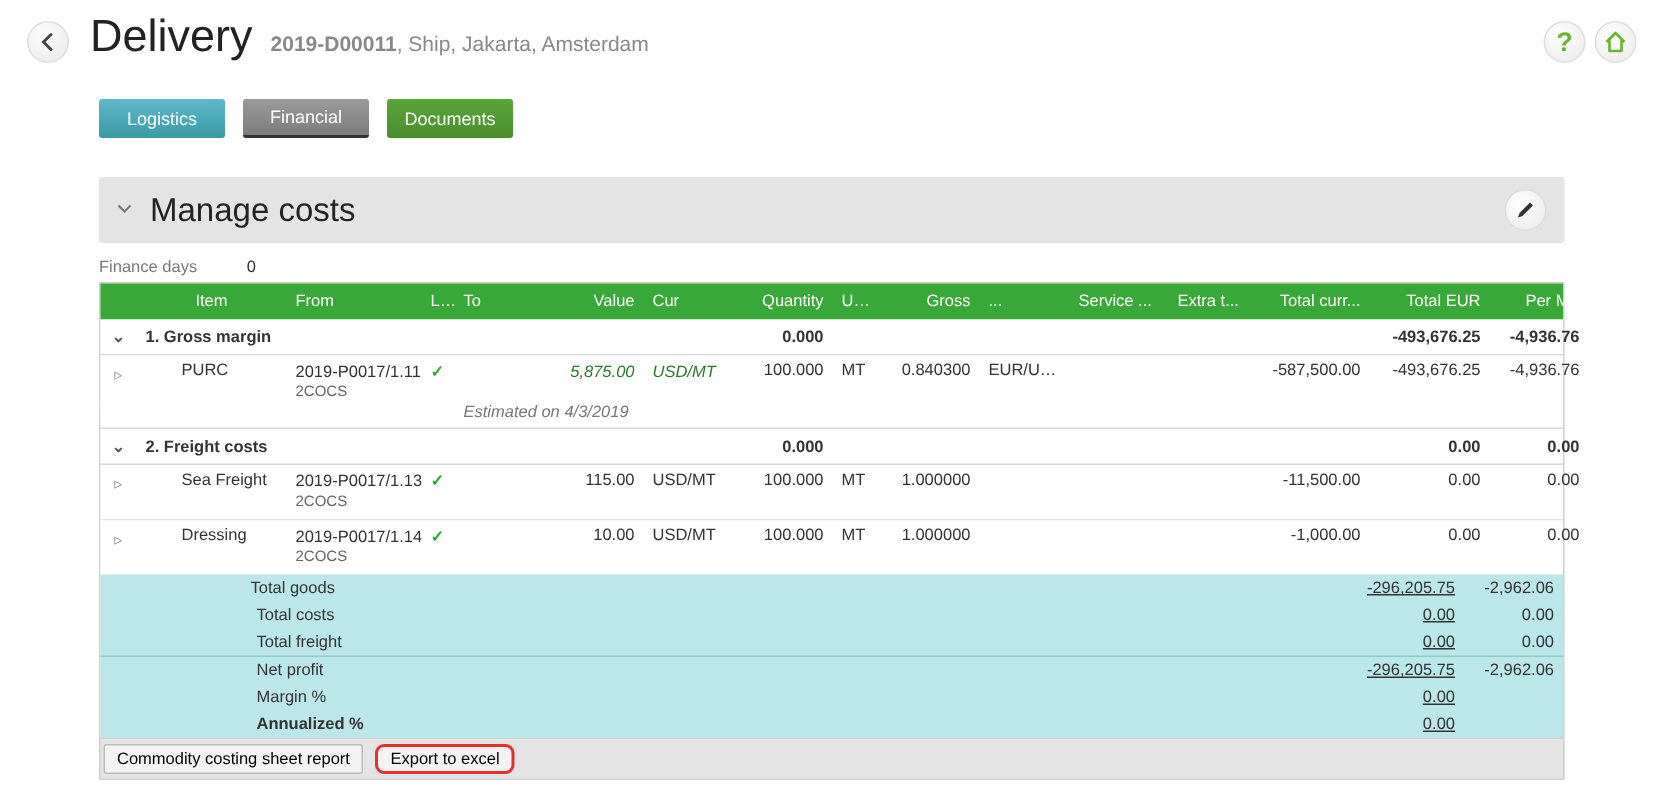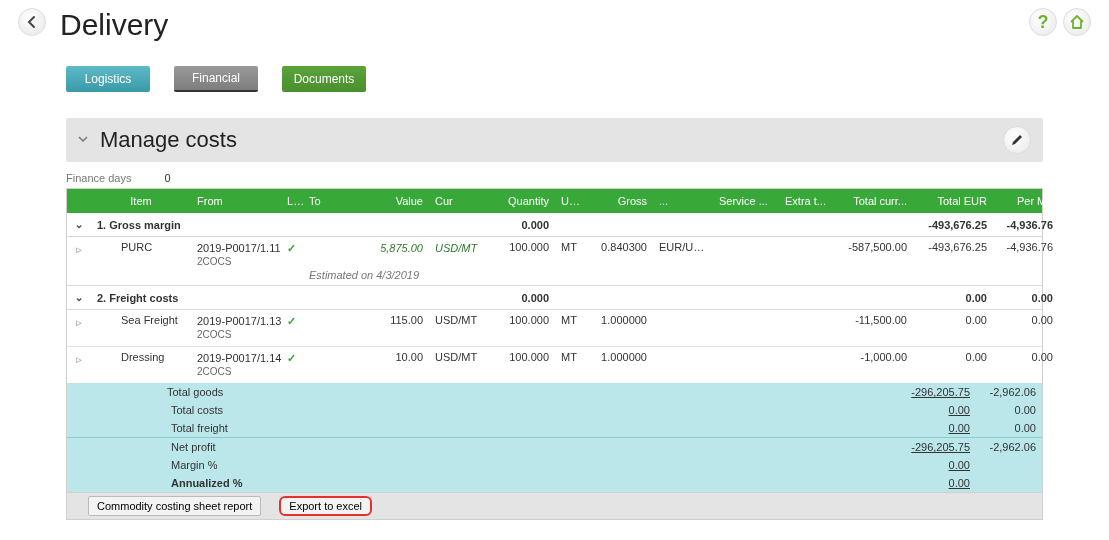--- a/index.html
+++ b/index.html
@@ -6,21 +6,21 @@
   body {
     margin: 0;
     font-family: "Segoe UI", Arial, sans-serif;
     font-size: 12px;
     color: #333;
     background: #fff;
     width: 1109px;
   }
   .topbar {
     display: flex;
-    align-items: flex-start;
+    align-items: flex-end;
     padding: 8px 18px 4px 18px;
   }
   .back-btn {
     width: 28px; height: 28px; border-radius: 50%;
     background: radial-gradient(circle at 40% 35%, #fff, #e6e6e6);
     border: 1px solid #ddd;
     display: flex; align-items: center; justify-content: center;
     margin-right: 14px;
     cursor: pointer;
     color: #444;
@@ -46,21 +46,21 @@
   .circ-btn {
     width: 28px; height: 28px; border-radius: 50%;
     background: radial-gradient(circle at 40% 35%, #fff, #e8e8e8);
     border: 1px solid #ddd;
     display: flex; align-items: center; justify-content: center;
     cursor: pointer;
     font-weight: bold;
   }
   .tabs {
     display: flex;
-    gap: 24px;
+    gap: 12px;
     padding: 20px 66px 10px 66px;
   }
   .tab {
     width: 84px; height: 26px;
     display: flex; align-items: center; justify-content: center;
     color: #fff; font-size: 12px;
     cursor: pointer;
     border-radius: 2px;
   }
   .tab-teal { background: linear-gradient(#5fb9c6,#3a9aa8); }
@@ -158,22 +158,22 @@
   .summary .spacer { flex: 1; }
   .summary .num1 { width: 80px; text-align: right; padding-right: 6px; text-decoration: underline;}
   .summary .num2 { width: 66px; text-align: right; padding-right: 6px;}
   .summary hr { border: none; border-top: 1px solid #8cc; margin: 0; }
   .footer-btns {
     margin: 0 66px;
     background: #e4e4e4;
     border: 1px solid #d0d0d0;
     border-top: none;
     display: flex;
-    padding: 3px 21px;
-    gap: 18px;
+    padding: 3px 2px;
+    gap: 8px;
   }
   .fbtn {
     background: #f3f3f3;
     border: 1px solid #bbb;
     border-radius: 2px;
     padding: 2px 8px;
     font-size: 11px;
     cursor: pointer;
   }
   .fbtn.highlight {
@@ -185,20 +185,23 @@
 </head>
 <body>
 
 <div class="topbar">
   <div class="back-btn">
     <svg width="16" height="16" viewBox="0 0 16 16">
         <path d="M10 3 L5 8 L10 13" stroke="#444" stroke-width="2" fill="none" stroke-linecap="round"></path>
       </svg>
   </div>
   <div class="title">Delivery</div>
+  <div class="subtitle">
+    <span class="strong">2019-D00011</span><span>, Ship, Jakarta, Amsterdam</span>
+  </div>
   <div class="top-icons">
     <div class="circ-btn" style="color:#6bb52e;font-size:18px;">
       <span>?</span>
     </div>
     <div class="circ-btn" style="color:#6bb52e;">
       <svg width="16" height="16" viewBox="0 0 16 16">
           <path d="M2 8 L8 2 L14 8 M4 7 V14 H12 V7" stroke="#6bb52e" stroke-width="1.8" fill="none" stroke-linejoin="round"></path>
         </svg>
     </div>
   </div>

